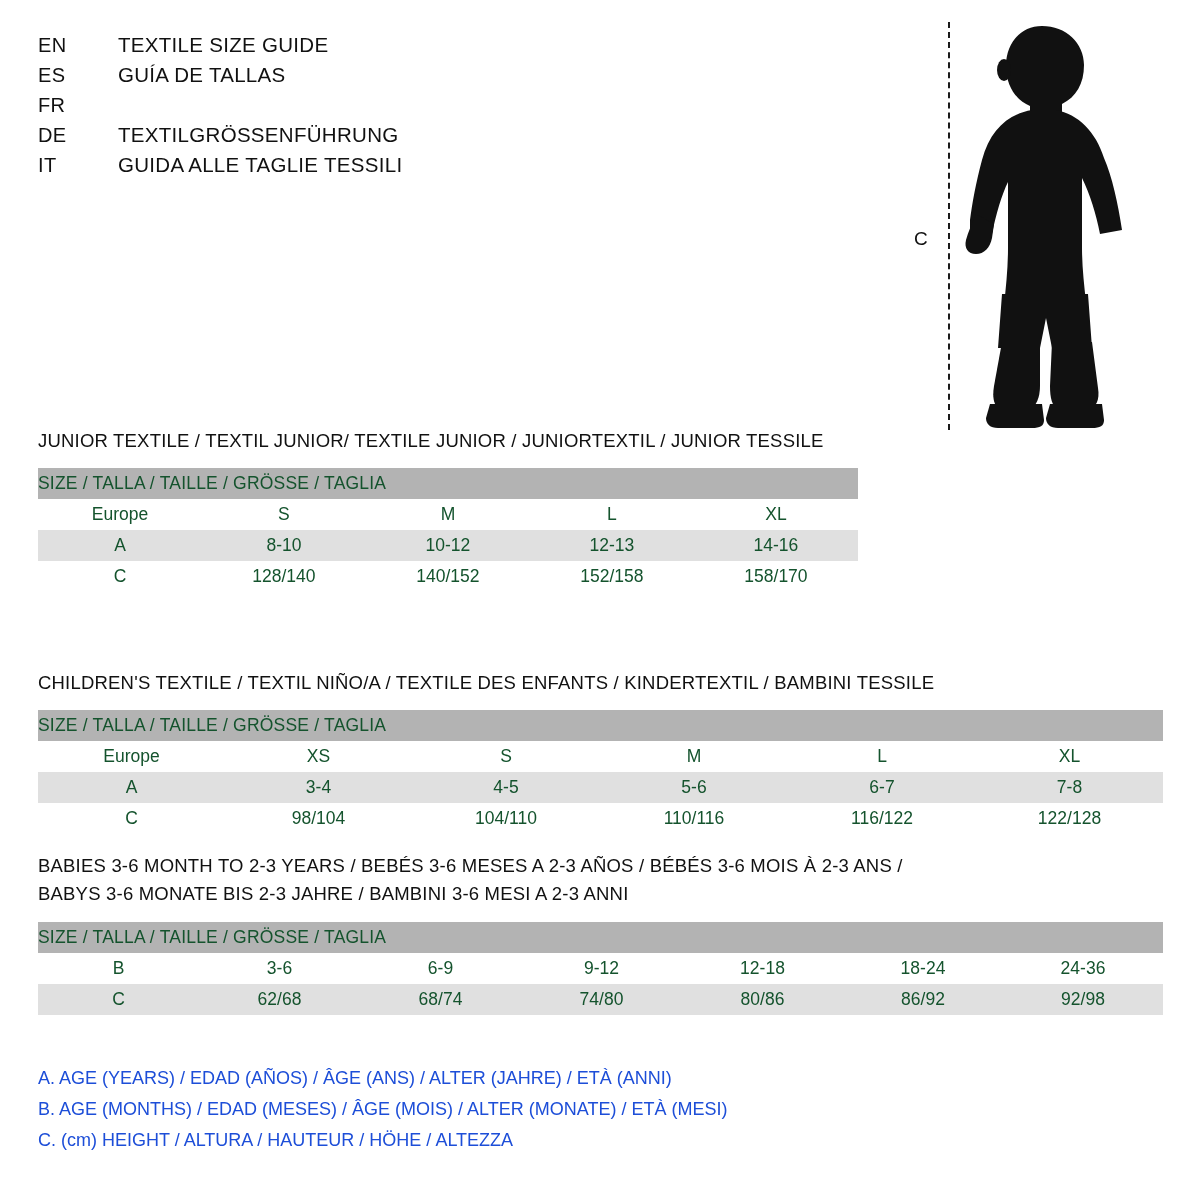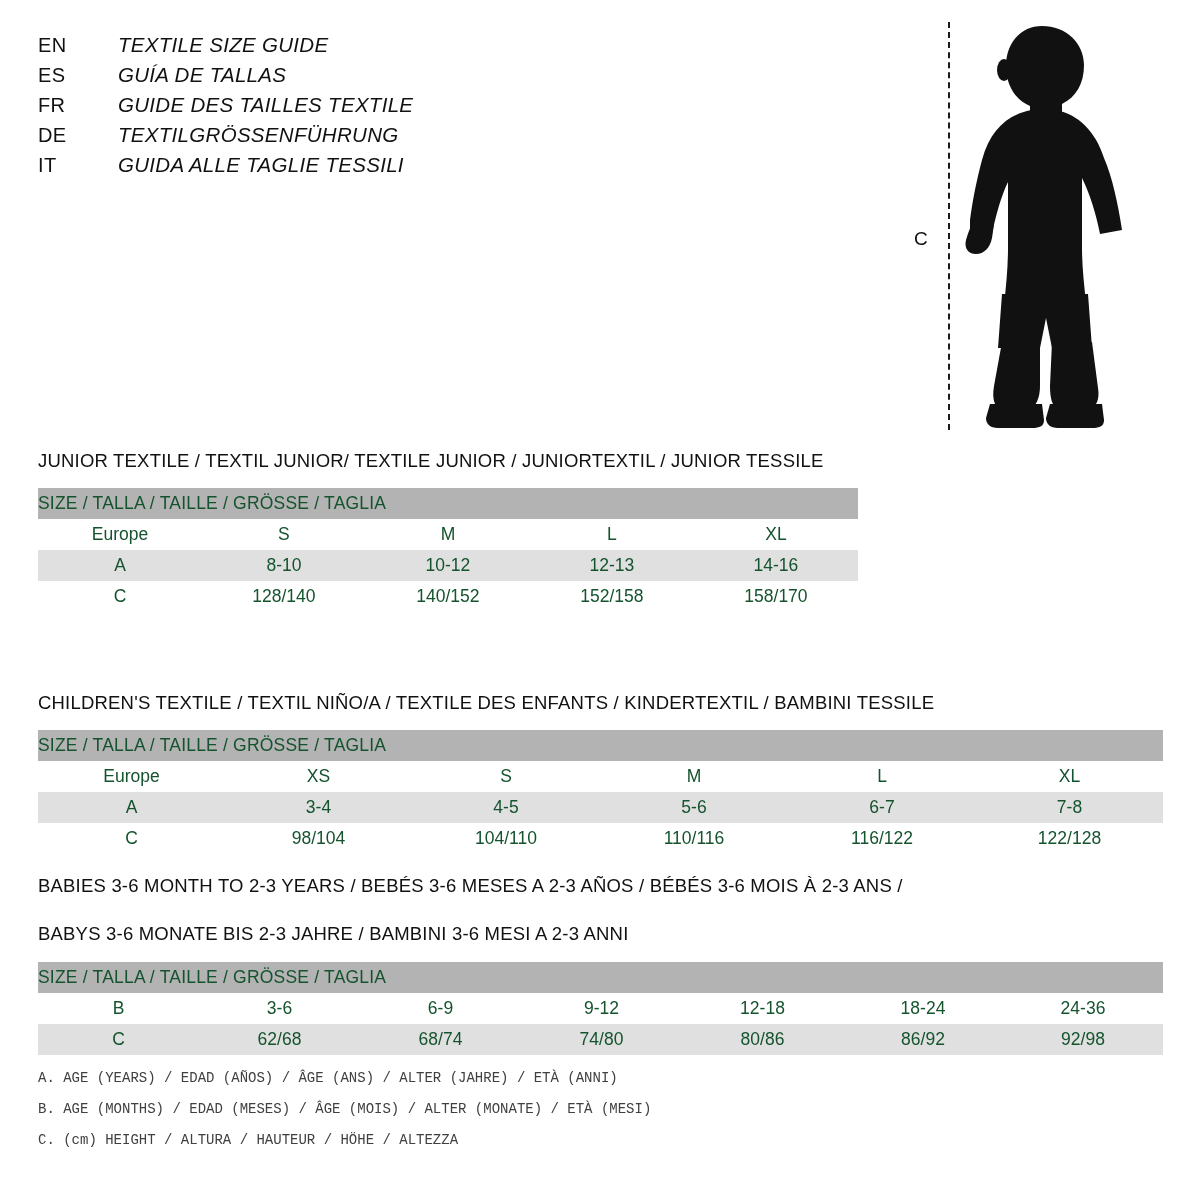--- a/index.html
+++ b/index.html
@@ -40,21 +40,20 @@
     width: 80px;
     font-size: 20px;
     letter-spacing: 0.4px;
     color: #111;
   }
   .lang-title {
     font-size: 20.5px;
     letter-spacing: 0.3px;
     color: #111;
     white-space: nowrap;
-    font-style: italic;
   }
 
   
   .figure-area {
     position: absolute;
     left: 900px;
     top: 10px;
     width: 250px;
     height: 420px;
   }
@@ -78,21 +77,20 @@
     left: 46px;
     top: 8px;
   }
 
   
   .section-title {
     font-size: 18.5px;
     letter-spacing: 0.2px;
     color: #111;
     white-space: nowrap;
-    margin-top: 20px;
   }
   .section-title.two-line {
     line-height: 28px;
     white-space: normal;
   }
 
   table.size-table {
     border-collapse: collapse;
     table-layout: fixed;
   }
@@ -118,44 +116,42 @@
   #junior-section { position: absolute; left: 38px; top: 430px; width: 1125px; }
   #children-section { position: absolute; left: 38px; top: 672px; width: 1125px; }
   #babies-section { position: absolute; left: 38px; top: 852px; width: 1125px; }
   #legend { position: absolute; left: 38px; top: 1063px; width: 1000px; }
 
   .table-wrap-junior { width: 820px; margin-top: 16px; }
   .table-wrap-children { width: 1125px; margin-top: 16px; }
   .table-wrap-babies { width: 1125px; margin-top: 14px; }
 
   .legend-line {
-    font-size: 14px;
+    font-size: 18px;
     line-height: 31px;
-    color: #404040;
+    color: #1d4ed8;
     white-space: nowrap;
-    font-family: Liberation Mono, monospace;
   }
 </style>
 </head>
 <body>
 
 <div class="page">
 
   <div class="lang-block">
     <div class="lang-row">
       <span class="lang-code">EN</span>
       <span class="lang-title">TEXTILE SIZE GUIDE</span>
     </div>
     <div class="lang-row">
       <span class="lang-code">ES</span>
       <span class="lang-title">GUÍA DE TALLAS</span>
     </div>
     <div class="lang-row">
       <span class="lang-code">FR</span>
-      <span class="lang-title">GUIDE DES TAILLES TEXTILE</span>
     </div>
     <div class="lang-row">
       <span class="lang-code">DE</span>
       <span class="lang-title">TEXTILGRÖSSENFÜHRUNG</span>
     </div>
     <div class="lang-row">
       <span class="lang-code">IT</span>
       <span class="lang-title">GUIDA ALLE TAGLIE TESSILI</span>
     </div>
   </div>

